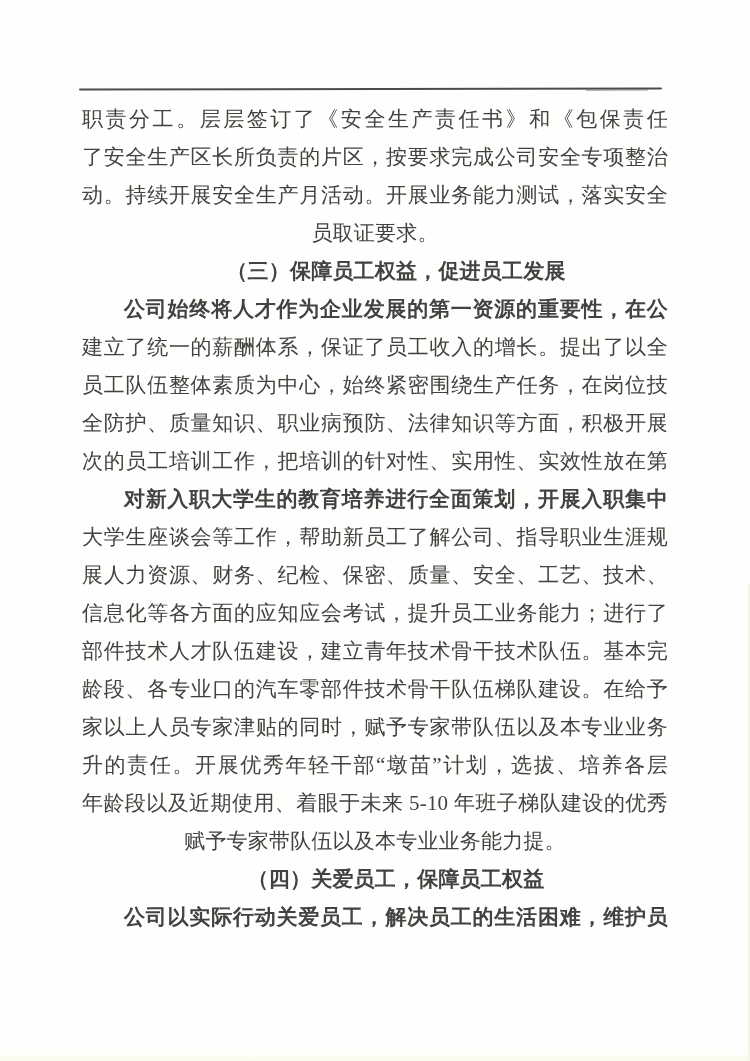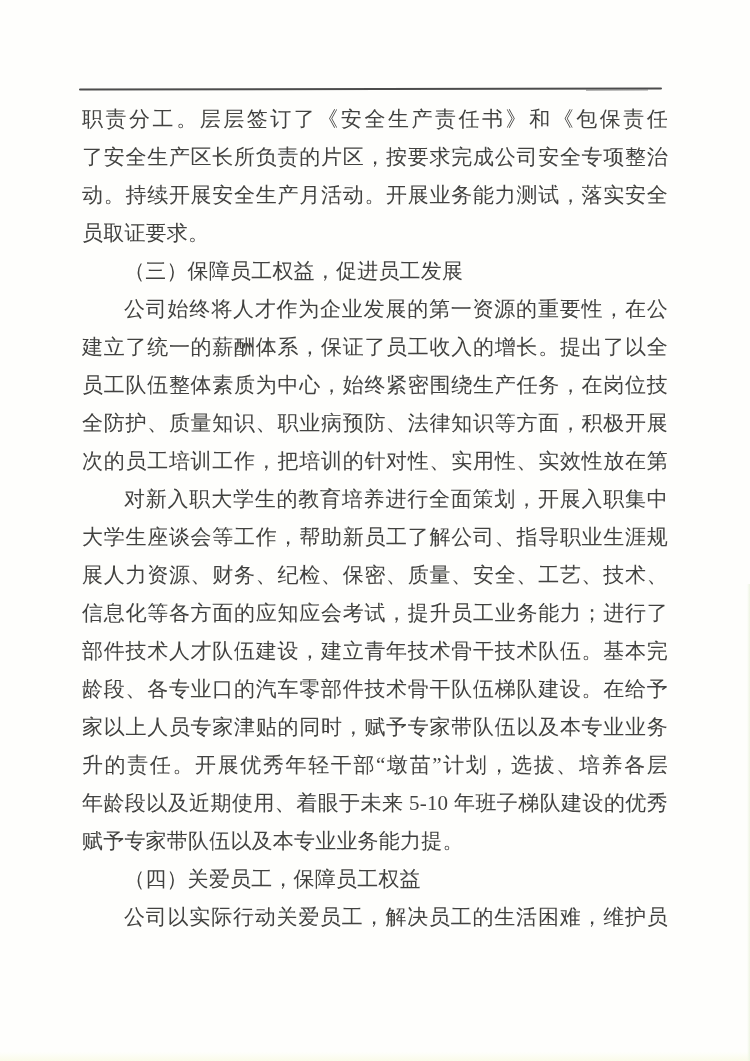--- a/index.html
+++ b/index.html
@@ -46,29 +46,30 @@
     top: 100px;
     width: 586px;
   }
   .text-line {
     height: 38px;
     line-height: 38px;
     font-size: 21px;
     color: var(--text-color, #424240);
     letter-spacing: 0.2px;
     overflow: hidden;
-    text-align: left;
+    text-align: center;
   }
   .text-line.justify {
     text-align: justify;
     text-align-last: justify;
     text-justify: inter-character;
   }
   .text-line.indent {
     padding-left: 42px;
+    font-weight: bold;
   }
   
   .scan-bottom-tint {
     position: absolute;
     left: 0;
     bottom: 0;
     width: 100%;
     height: 9px;
     background: linear-gradient(to bottom, rgba(250,251,233,0), var(--scan-tint, #fafbe9));
     pointer-events: none;

